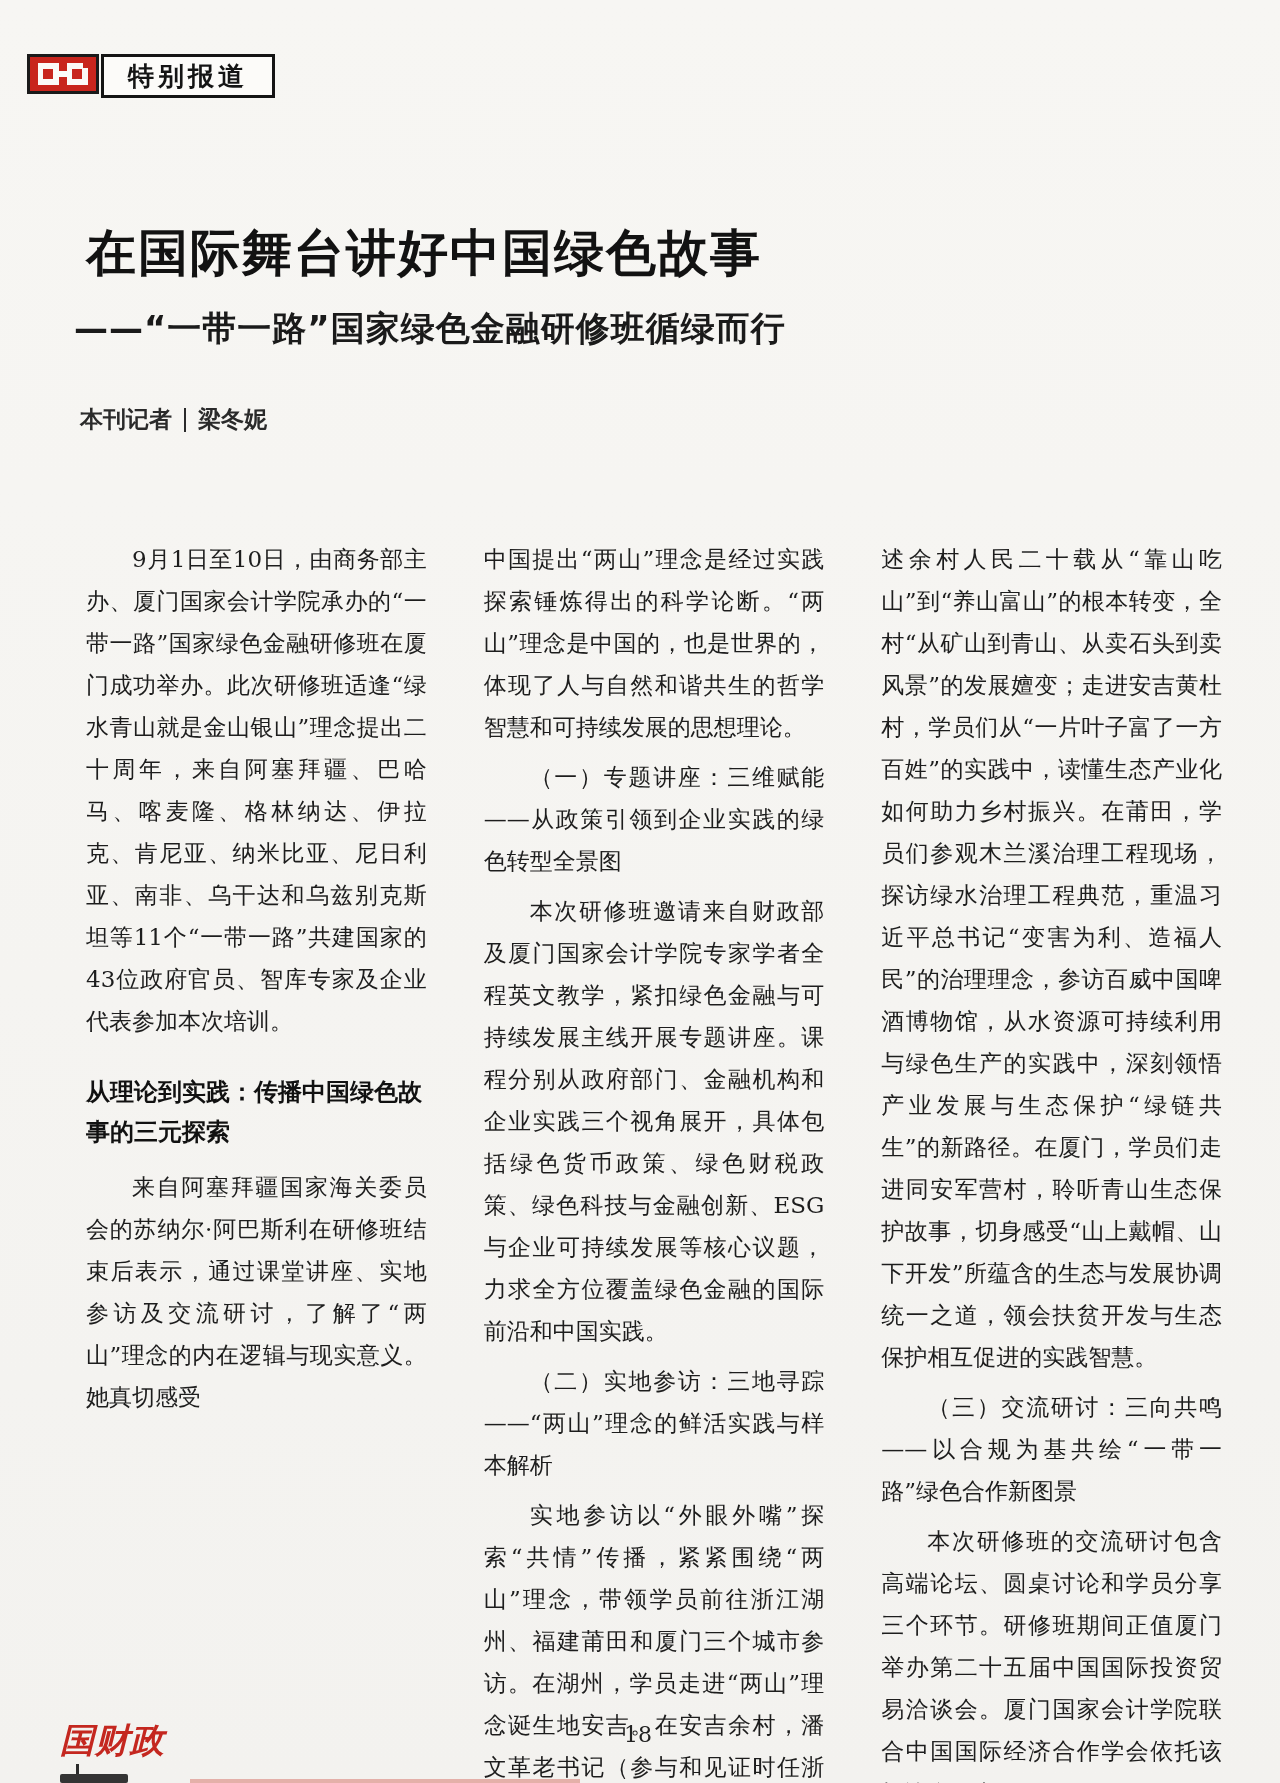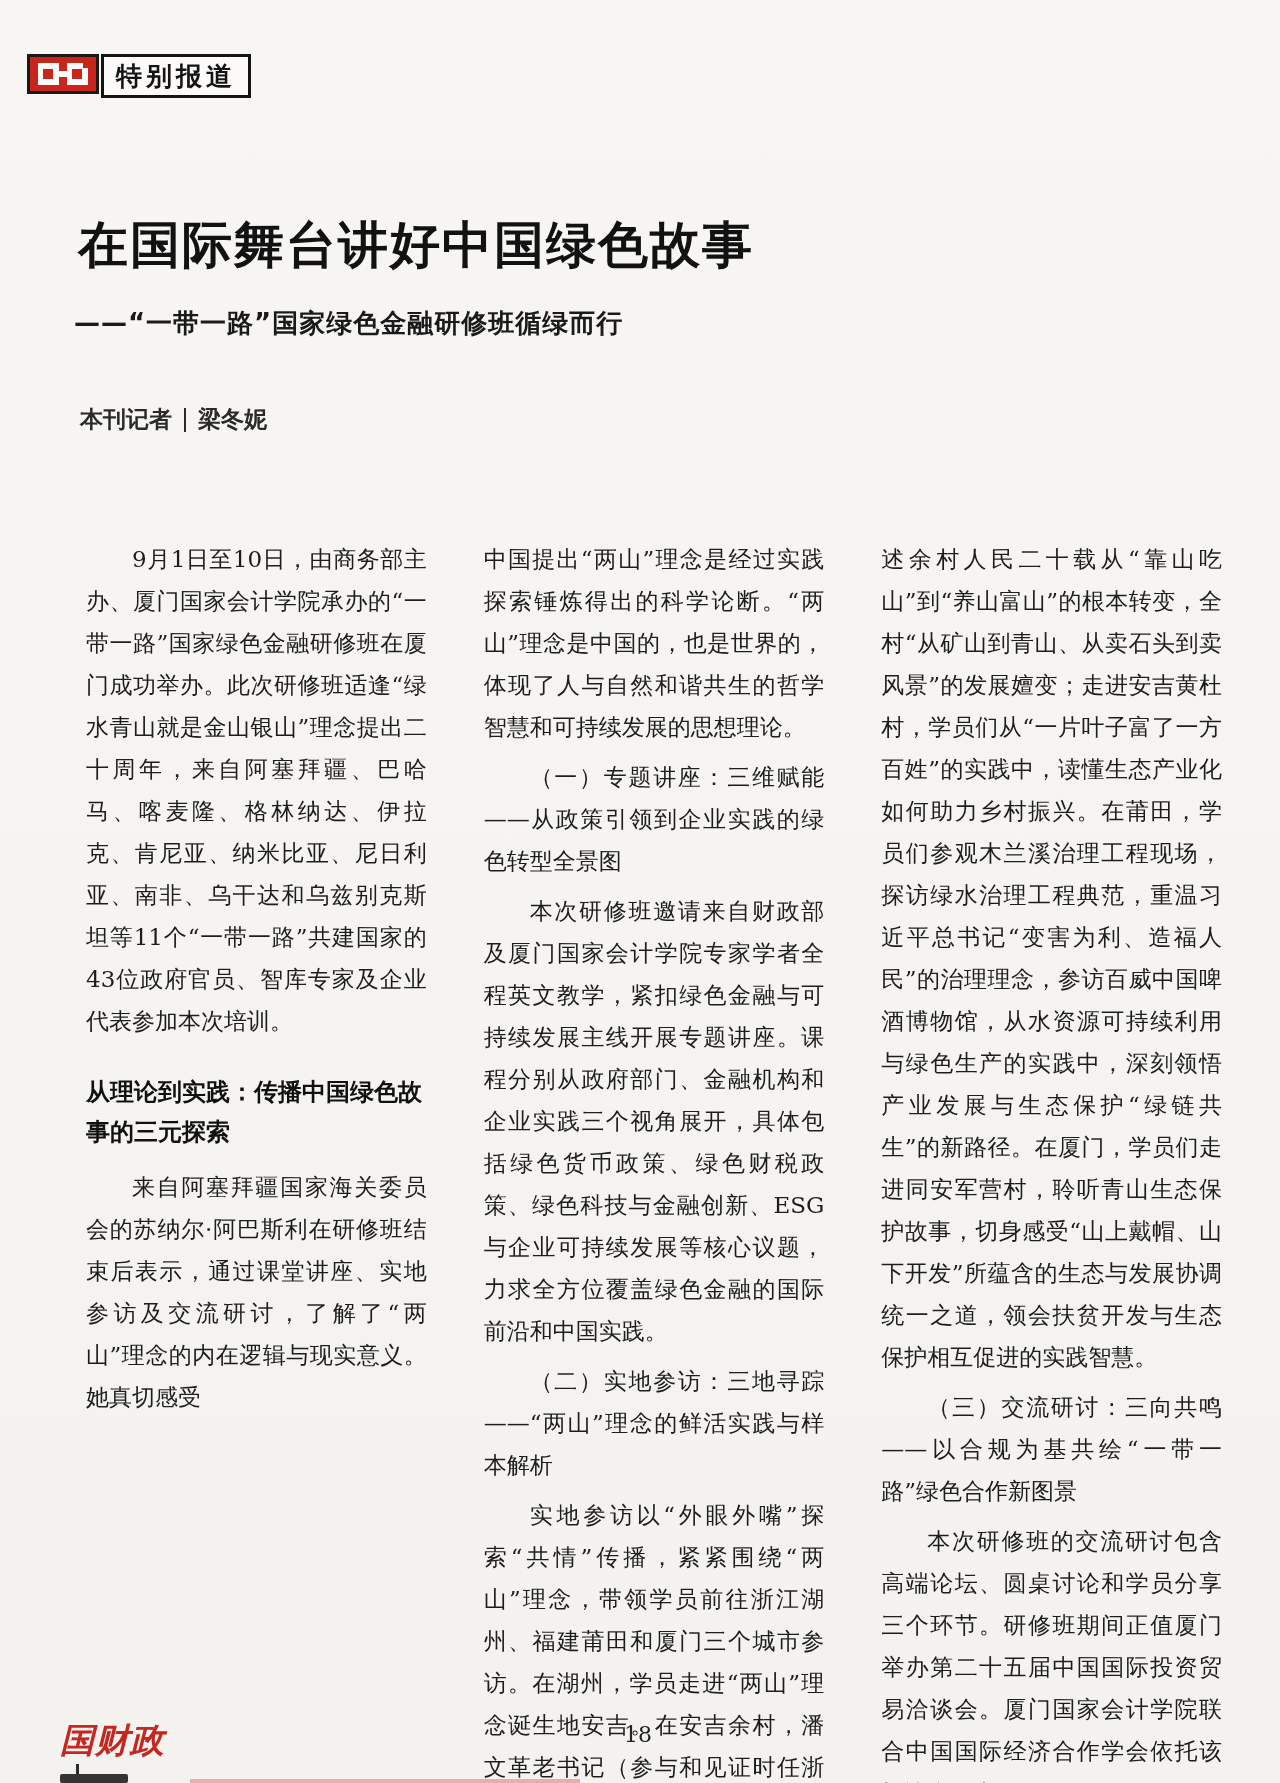--- a/index.html
+++ b/index.html
@@ -8,31 +8,31 @@
     position:relative; width:1280px; height:1783px; overflow:hidden;
     background:linear-gradient(180deg,#f7f6f3 0%,#f5f4f1 55%,#f3f2ef 100%);
     font-family:"DejaVu Serif", serif; color:#1c1c1c;
   }
   
   .badge { position:absolute; left:27px; top:54px; display:flex; align-items:stretch; }
   .badge-logo { display:block; }
   .badge-label {
     border:3px solid #141414; background:#fcfbf9; margin-left:2px;
     font-family:"DejaVu Sans", sans-serif; font-weight:bold; font-size:26px;
-    letter-spacing:4px; padding:0 12px; display:flex; align-items:center; color:#141414;
+    letter-spacing:4px; padding:0 24px; display:flex; align-items:center; color:#141414;
   }
   
   .title {
-    position:absolute; left:74px; top:208px; margin:4px;
+    position:absolute; left:74px; top:208px; margin:12px;
     font-family:Liberation Sans, sans-serif; font-weight:800; font-size:50px;
     letter-spacing:2px; color:#121212; white-space:nowrap;
   }
   .subtitle {
     position:absolute; left:74px; top:306px; margin:0;
-    font-family:"DejaVu Sans", sans-serif; font-weight:700; font-size:26px;
+    font-family:"DejaVu Sans", sans-serif; font-weight:700; font-size:34px;
     letter-spacing:1px; color:#1a1a1a; white-space:nowrap;
   }
   .byline {
     position:absolute; left:80px; top:404px; display:flex; align-items:center;
     font-family:"DejaVu Sans", sans-serif; font-size:23px; font-weight:600; color:#2a2a2a;
   }
   .byline-divider { width:2px; height:24px; background:#2a2a2a; margin:0 12px; }
   
   .columns { position:absolute; left:78px; top:530px; width:1152px; display:flex; gap:41px; }
   .col { width:357px; font-size:23px; line-height:42px; text-align:justify; color:#1d1d1d; }

